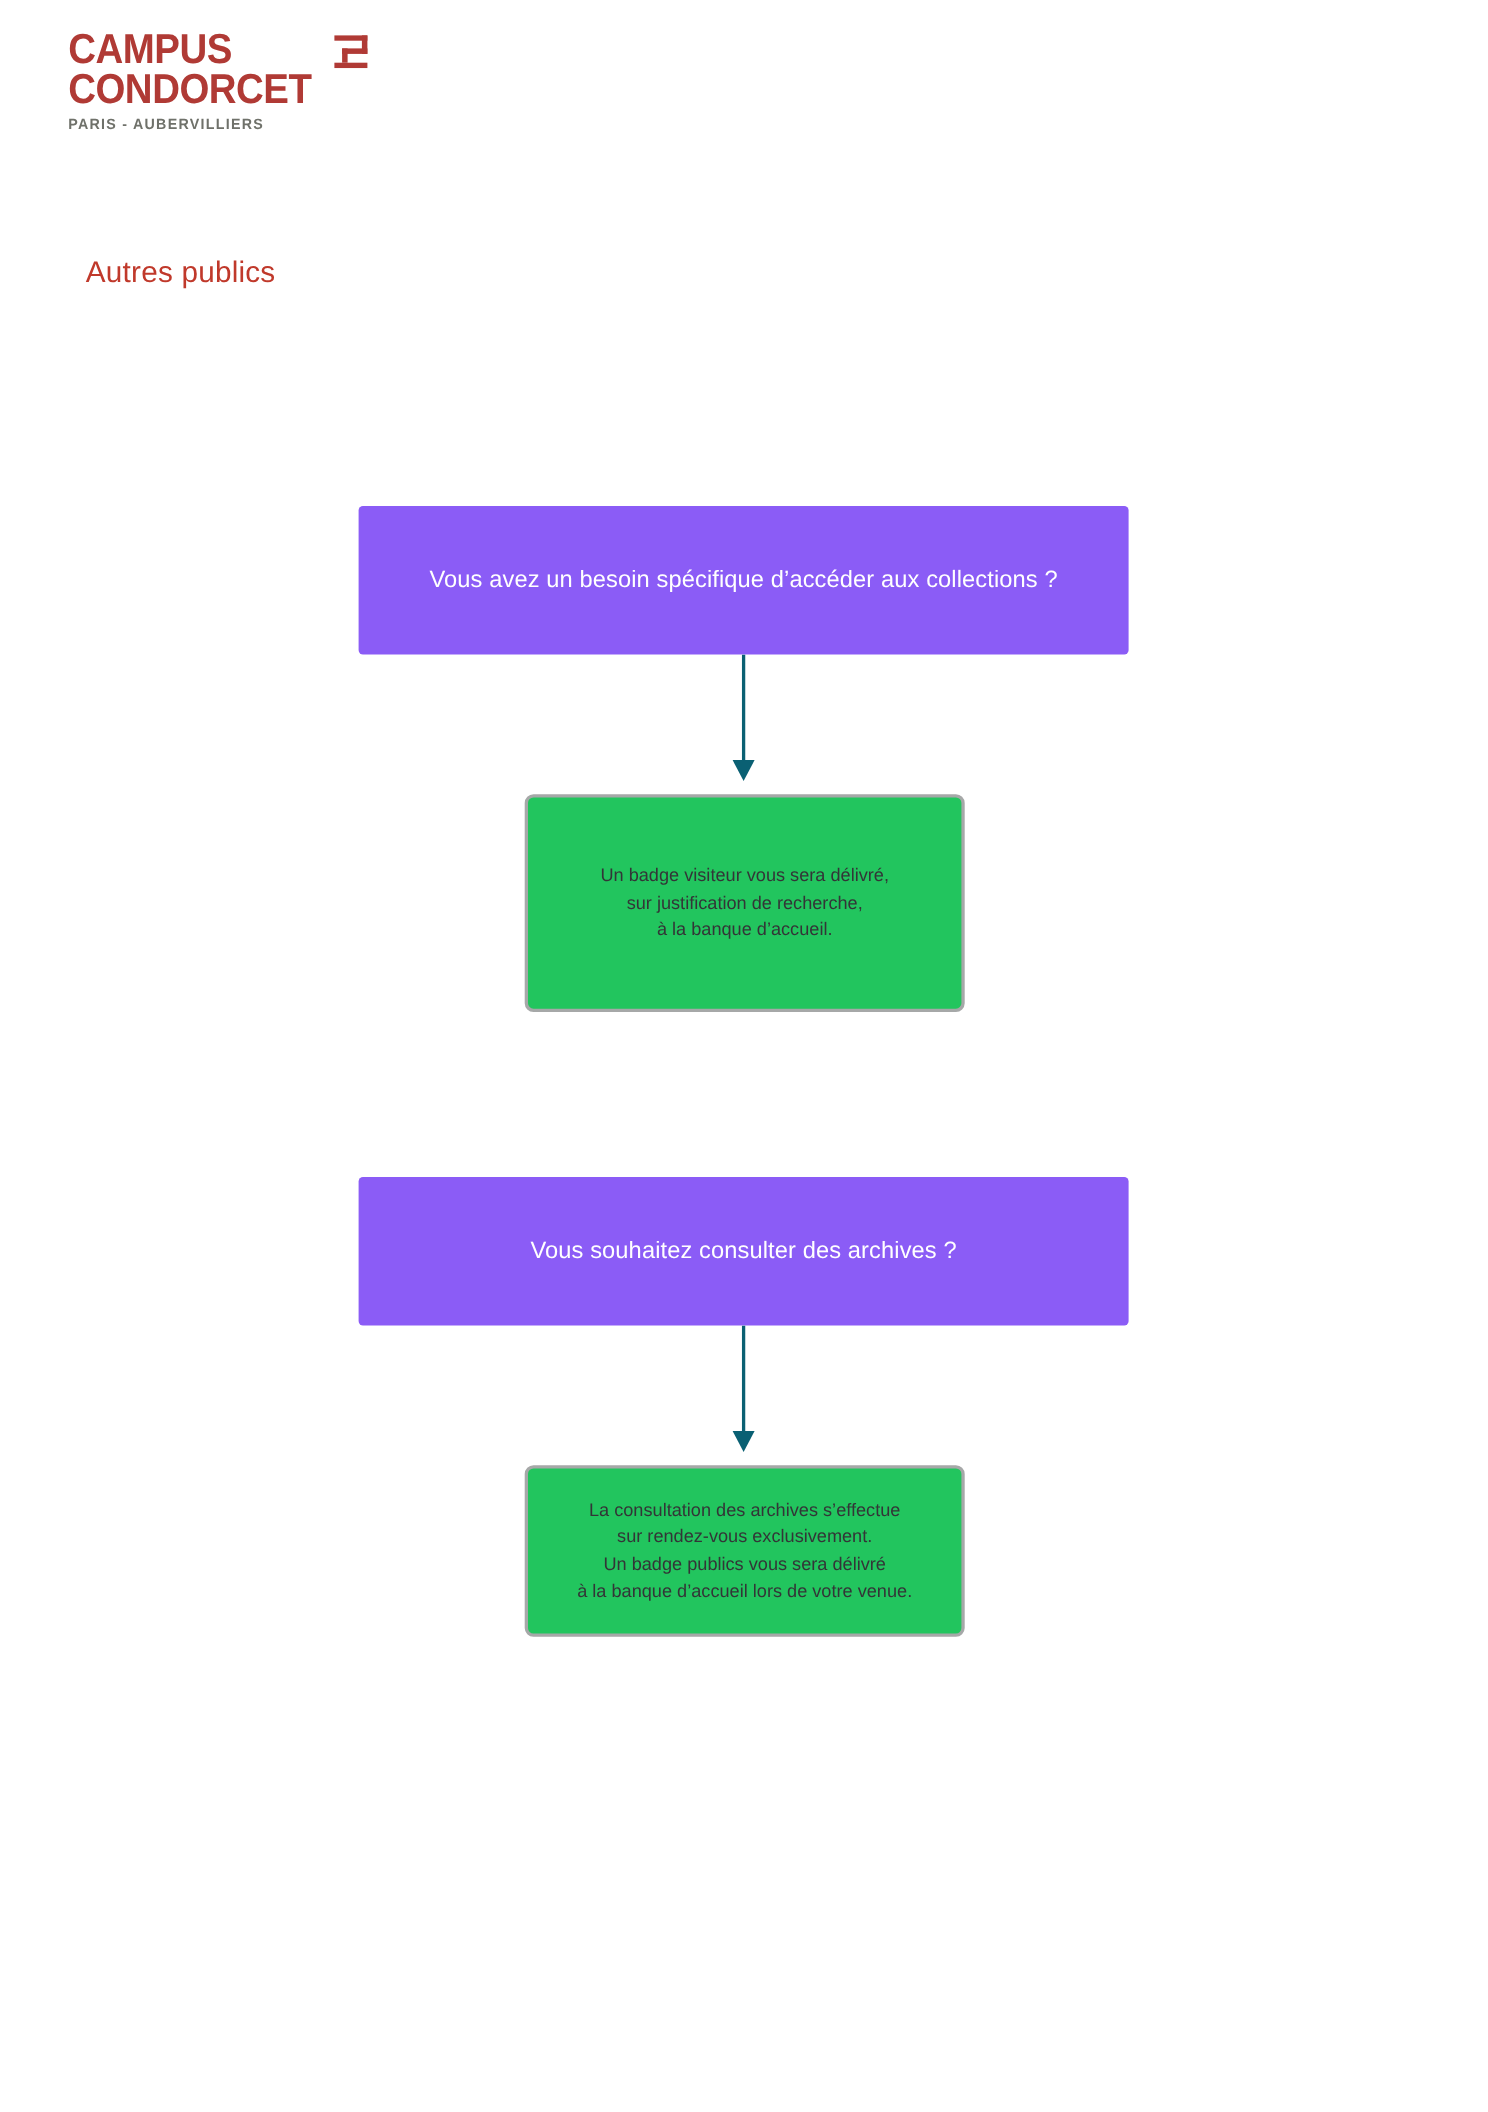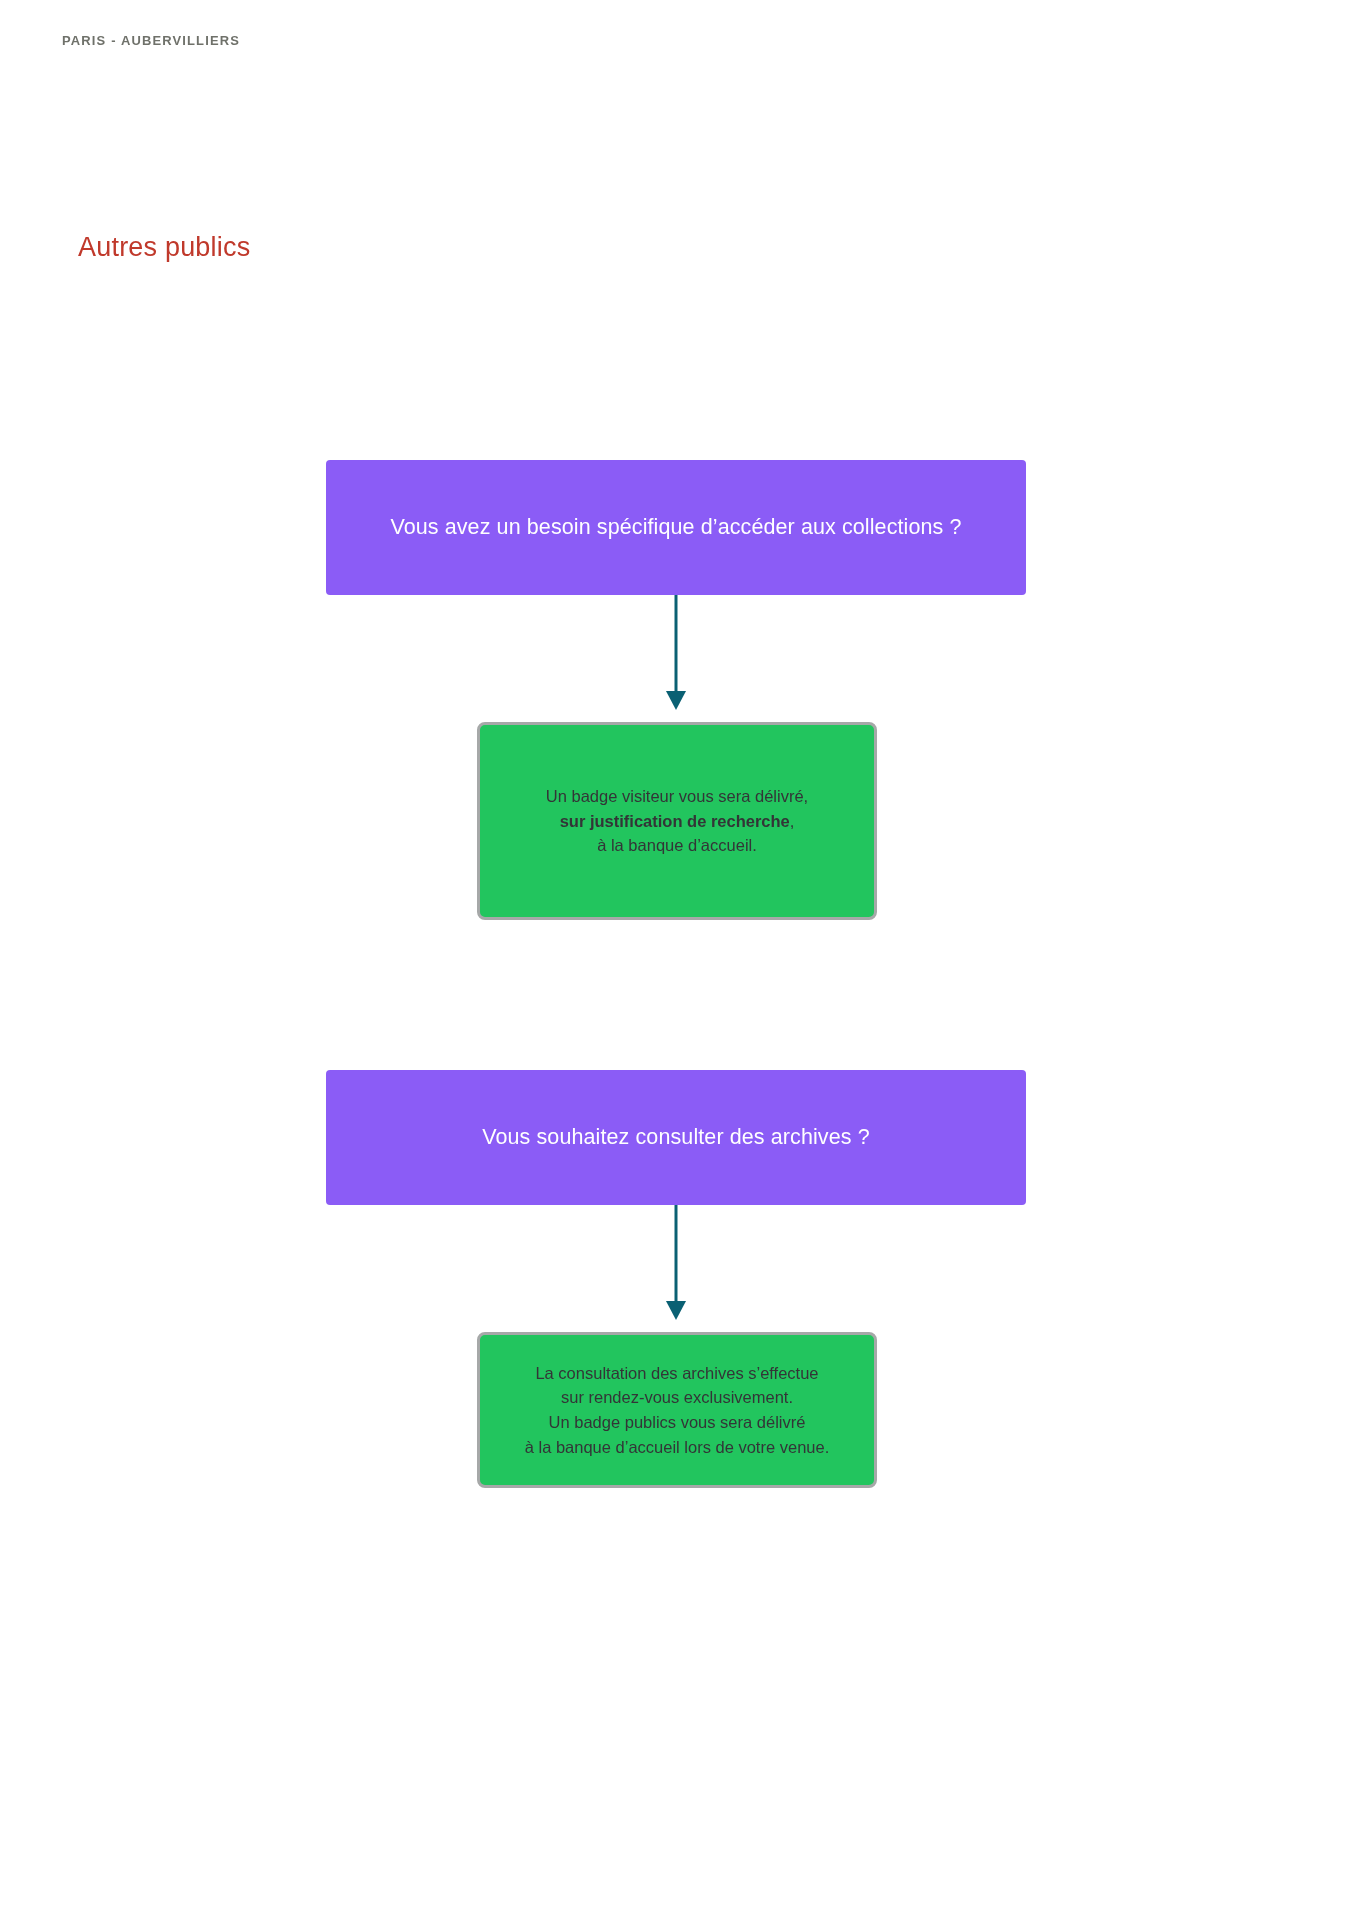--- a/index.html
+++ b/index.html
@@ -126,30 +126,47 @@
     justify-content: center;
   }
   .white-box .body {
     text-align: center;
     color: #333537;
     font-size: 16.5px;
     line-height: 1.5;
     padding: 10px 16px;
   }
   .white-box .body .bold {
-    font-weight: 700;
+    font-weight: 400;
   }
 
   .wb-1 { top: 262px; height: 198px; }
   .wb-2 { top: 262px; height: 156px; }
 </style>
 </head>
 <body>
 
 <div class="logo-block">
+  <div class="logo-row">
+    <div>
+      <div class="logo-word">CAMPUS</div>
+      <div class="logo-word second">CONDORCET</div>
+    </div>
+    <span class="logo-mark">
+      <svg width="34" height="30" viewBox="0 0 34 30" aria-hidden="true">
+        <g fill="#b03a35">
+          <rect x="2" y="0" width="30" height="5"></rect>
+          <rect x="27" y="0" width="5" height="17"></rect>
+          <rect x="9" y="12" width="23" height="5"></rect>
+          <rect x="9" y="12" width="5" height="13"></rect>
+          <rect x="2" y="25" width="30" height="5"></rect>
+        </g>
+      </svg>
+    </span>
+  </div>
   <div class="logo-sub">PARIS - AUBERVILLIERS</div>
 </div>
 
 <div class="page-title">Autres publics</div>
 
 <div class="flow">
 
   <div class="group group-1">
     <div class="teal-box">
       <div class="label">Vous avez un besoin spécifique d’accéder aux collections ?</div>

